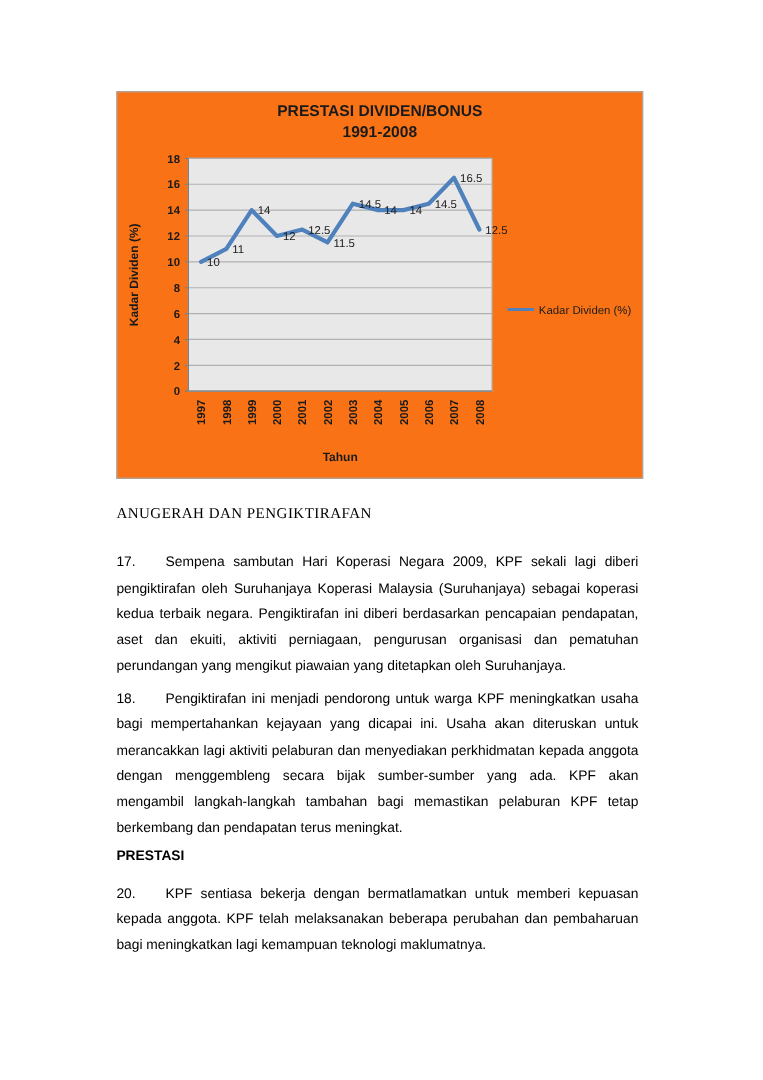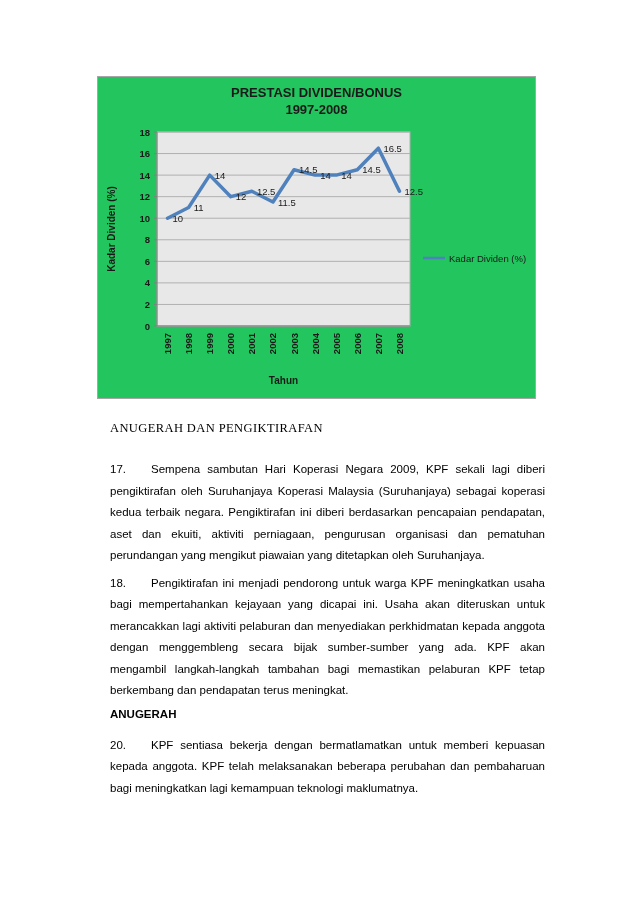--- a/index.html
+++ b/index.html
@@ -1,49 +1,49 @@
 <!DOCTYPE html>
 <html><head>
 <meta charset="utf-8">
 <style>
   html,body{margin:0;padding:0;background:#ffffff;}
   .page{position:relative;width:636px;height:900px;background:#ffffff;overflow:hidden;
         font-family:"Liberation Sans",sans-serif;color:#000;}
 
   
   .chart-frame{position:absolute;left:97px;top:76px;width:437px;height:321px;
-               border:1px solid #a6a6a6;background:#22c55e;}
+               border:1px solid #a6a6a6;background:#f97316;}
   .chart-title{position:absolute;left:0;top:7px;width:100%;text-align:center;
                font-weight:bold;font-size:13px;line-height:17px;color:#1a1a1a;}
   .chart-svg{position:absolute;left:0;top:0;width:437px;height:321px;}
   .ytick{font:bold 9.5px "Liberation Sans",sans-serif;fill:#1a1a1a;}
   .xtick{font:bold 9.5px "Liberation Sans",sans-serif;fill:#1a1a1a;}
   .dlabel{font:9.5px "Liberation Sans",sans-serif;fill:#1a1a1a;}
   .axis-title{font:bold 10px "Liberation Sans",sans-serif;fill:#1a1a1a;}
   .legend-text{font:9.5px "Liberation Sans",sans-serif;fill:#1a1a1a;}
 
   
-  .text-block{position:absolute;left:110px;top:421px;width:447px;}
+  .text-block{position:absolute;left:97px;top:421px;width:447px;}
   .serif-heading{font-family:"Liberation Serif",serif;font-weight:normal;
                  font-size:12.5px;letter-spacing:.4px;margin:0 0 23px 0;}
   .sans-heading{font-family:"Liberation Sans",sans-serif;font-weight:bold;
                 font-size:11.5px;margin:2px 0 15px 0;}
   .para{font-size:11.5px;line-height:21.5px;text-align:justify;margin:0 12px 6px 0;}
   .para:last-child{margin-bottom:0;}
   .pnum{display:inline-block;width:41px;}
 </style>
 </head>
 <body>
 
 <div class="page">
 
   <div class="chart-frame">
     <div class="chart-title">
       <div>PRESTASI DIVIDEN/BONUS</div>
-      <div>1997-2008</div>
+      <div>1991-2008</div>
     </div>
     <svg id="chart-svg" class="chart-svg" viewBox="0 0 437 321">
         <rect x="59" y="55" width="253" height="194" fill="#e8e8e8" stroke="#b0b0b0" stroke-width="1"></rect>
         <line x1="59" y1="249" x2="312" y2="249" stroke="#b0b0b0" stroke-width="1"></line>
         <line x1="56" y1="249" x2="59" y2="249" stroke="#808080" stroke-width="1"></line>
         <text x="52" y="252.5" text-anchor="end" class="ytick">0</text>
         <line x1="59" y1="227.44444444444446" x2="312" y2="227.44444444444446" stroke="#b0b0b0" stroke-width="1"></line>
         <line x1="56" y1="227.44444444444446" x2="59" y2="227.44444444444446" stroke="#808080" stroke-width="1"></line>
         <text x="52" y="230.94444444444446" text-anchor="end" class="ytick">2</text>
         <line x1="59" y1="205.88888888888889" x2="312" y2="205.88888888888889" stroke="#b0b0b0" stroke-width="1"></line>
@@ -104,18 +104,18 @@
       </svg>
   </div>
 
   <div class="text-block">
     <h2 class="serif-heading">ANUGERAH DAN PENGIKTIRAFAN</h2>
 
     <p class="para"><span class="pnum">17.</span><span>Sempena sambutan Hari Koperasi Negara 2009, KPF sekali lagi diberi pengiktirafan oleh Suruhanjaya Koperasi Malaysia (Suruhanjaya) sebagai koperasi kedua terbaik negara. Pengiktirafan ini diberi berdasarkan pencapaian pendapatan, aset dan ekuiti, aktiviti perniagaan, pengurusan organisasi dan pematuhan perundangan yang mengikut piawaian yang ditetapkan oleh Suruhanjaya.</span></p>
 
     <p class="para"><span class="pnum">18.</span><span>Pengiktirafan ini menjadi pendorong untuk warga KPF meningkatkan usaha bagi mempertahankan kejayaan yang dicapai ini. Usaha akan diteruskan untuk merancakkan lagi aktiviti pelaburan dan menyediakan perkhidmatan kepada anggota dengan menggembleng secara bijak sumber-sumber yang ada. KPF akan mengambil langkah-langkah tambahan bagi memastikan pelaburan KPF tetap berkembang dan pendapatan terus meningkat.</span></p>
 
-    <h2 class="sans-heading">ANUGERAH</h2>
+    <h2 class="sans-heading">PRESTASI</h2>
 
     <p class="para"><span class="pnum">20.</span><span>KPF sentiasa bekerja dengan bermatlamatkan untuk memberi kepuasan kepada anggota. KPF telah melaksanakan beberapa perubahan dan pembaharuan bagi meningkatkan lagi kemampuan teknologi maklumatnya.</span></p>
   </div>
 
 </div>
 
 </body></html>

